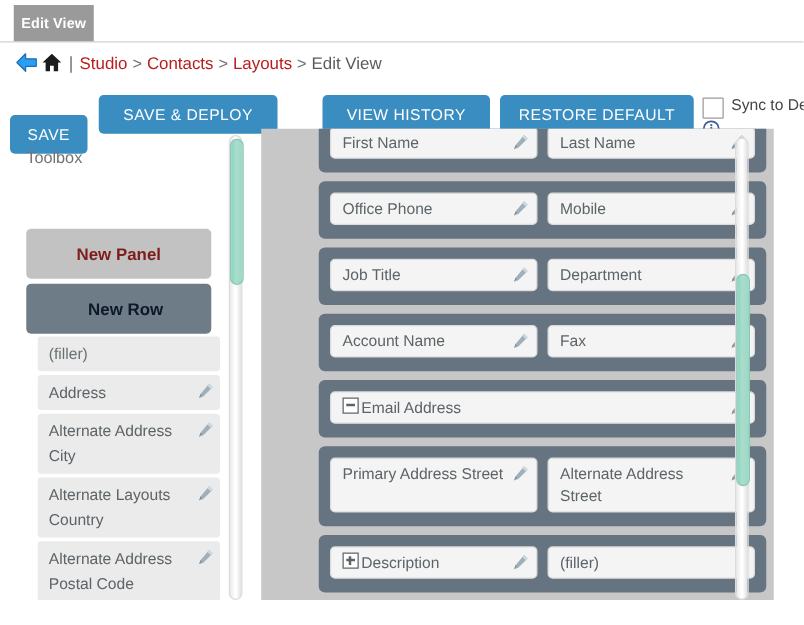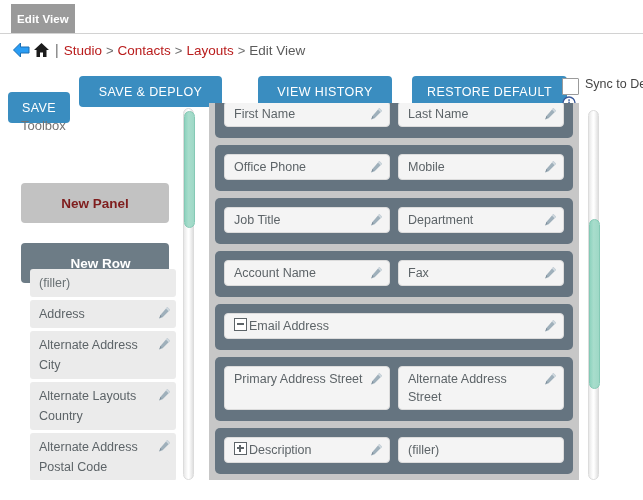--- a/index.html
+++ b/index.html
@@ -75,21 +75,21 @@
     cursor: pointer;
     display: flex;
     align-items: center;
     justify-content: center;
     padding: 0 12px;
     box-sizing: border-box;
   }
   .btn-save         { left: 8px;   top: 92px; width: 62px; }
   .btn-save-deploy  { left: 79px;  top: 76px; width: 143px; }
   .btn-view-history { left: 258px; top: 76px; width: 134px; }
-  .btn-restore      { left: 400px; top: 76px; width: 155px; margin-left: 12px; }
+  .btn-restore      { left: 400px; top: 76px; width: 155px; }
 
   
   .sync-wrap {
     position: absolute;
     left: 562px; top: 77px;
     display: flex;
     align-items: flex-start;
   }
   .sync-box {
     width: 15px; height: 15px;
@@ -137,23 +137,23 @@
     top: 141px; height: 33px;
     background: #3a8dc0;
     color: #ffffff;
   }
   .tool-newpanel {
     top: 183px; height: 40px;
     background: #c2c2c2;
     color: #7f1d1d;
   }
   .tool-newrow {
-    top: 243px; height: 40px;
+    top: 227px; height: 40px;
     background: #6d7c86;
-    color: #ffffff;
+    color: #0f172a;
     padding-left: 11px;
   }
 
   
   .field-list {
     position: absolute;
     left: 30px; top: 269px;
     width: 146px;
     height: 211px;
     overflow: hidden;
@@ -200,20 +200,21 @@
   .sb-right { left: 588px; top: 110px; height: 370px; }
 
   
   .canvas {
     position: absolute;
     left: 209px; top: 103px;
     width: 370px;
     height: 377px;
     background: #c7c7c7;
     overflow: hidden;
+    padding-left: 40px;
   }
   .panel {
     position: relative;
     margin: 0 6px 7px 6px;
     background: #657480;
     border-radius: 5px;
     padding: 9px 9px 11px 9px;
     box-sizing: border-box;
   }
   .row {

